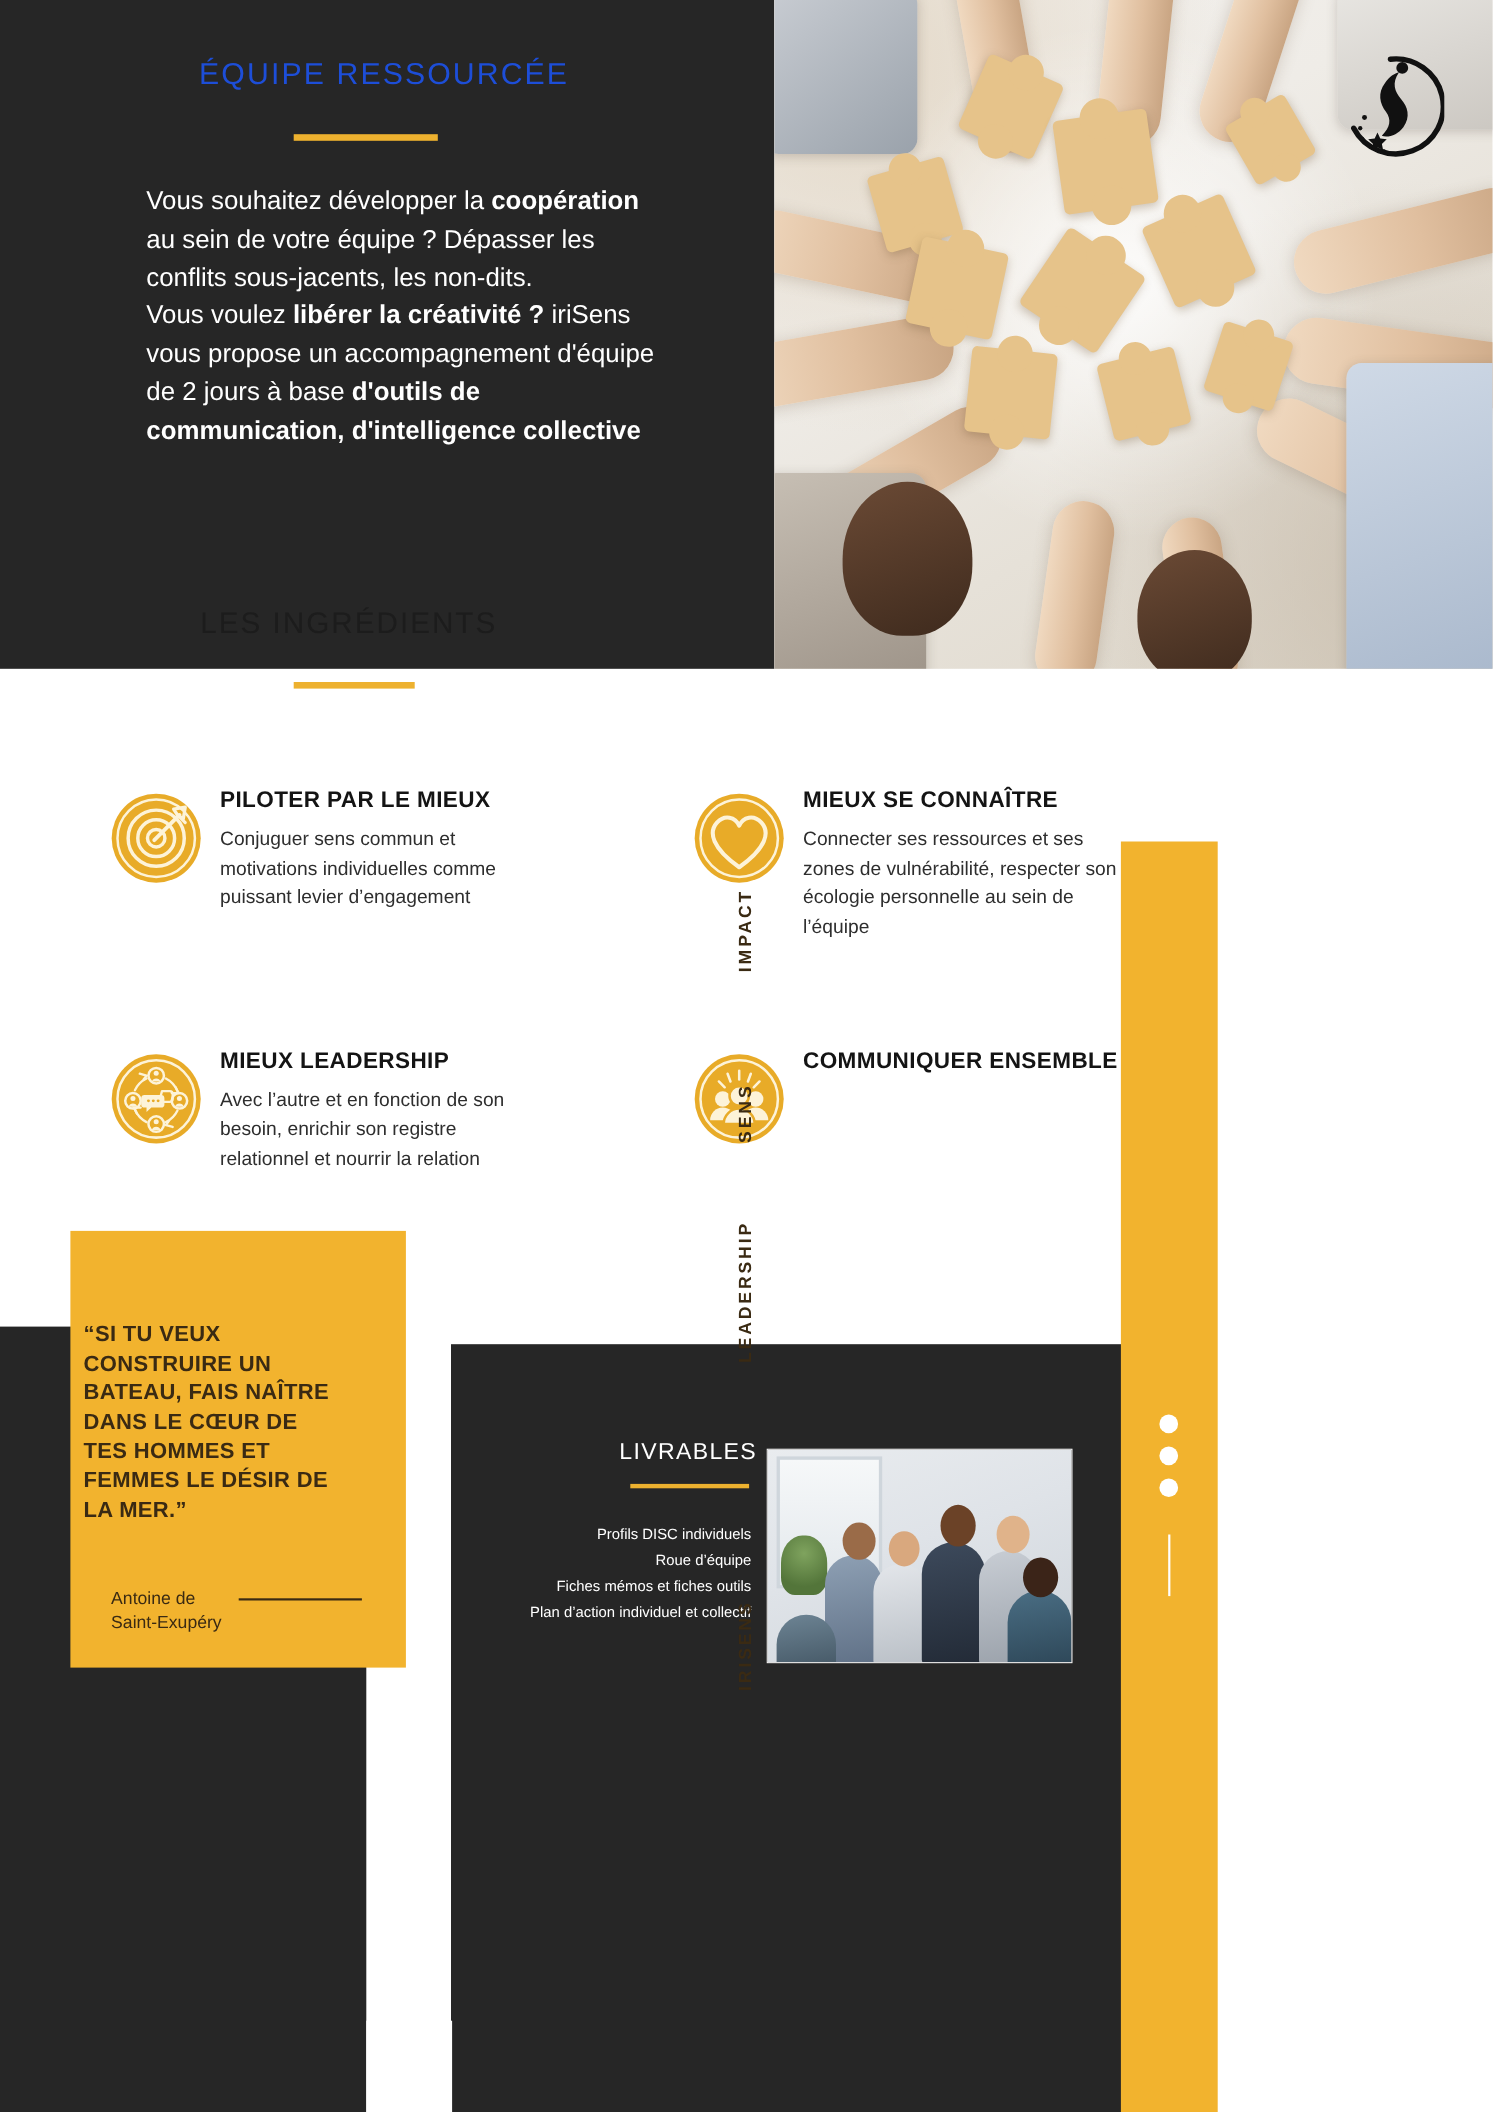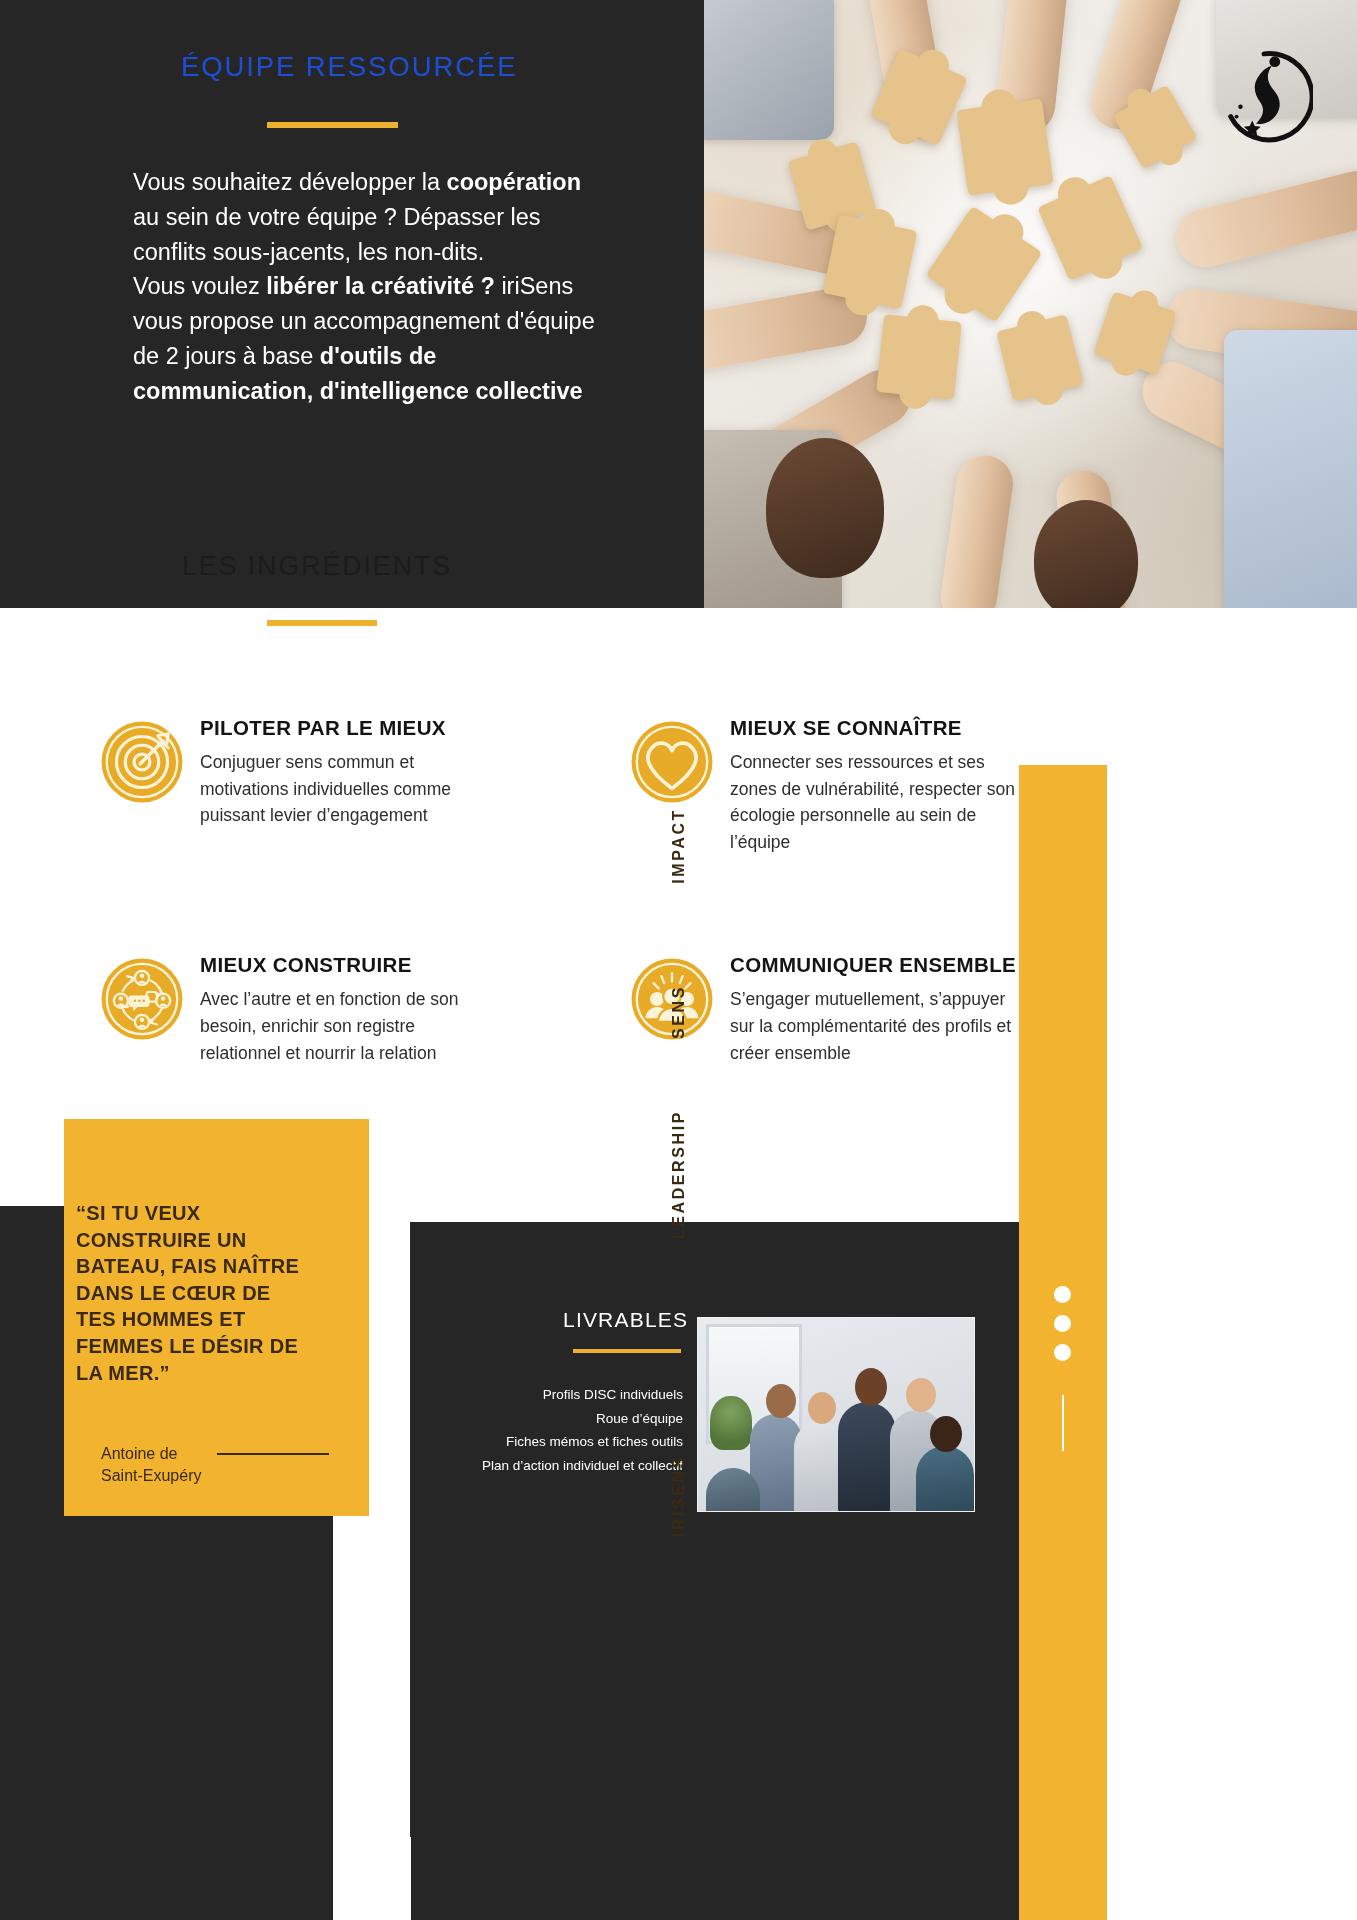--- a/index.html
+++ b/index.html
@@ -395,21 +395,21 @@
             <path d="M38 46 h17 a3.5 3.5 0 0 1 3.5 3.5 v6 a3.5 3.5 0 0 1 -3.5 3.5 h-10 l-5 4.5 v-4.5 h-2 a3.5 3.5 0 0 1 -3.5 -3.5 v-6 a3.5 3.5 0 0 1 3.5 -3.5 z" fill="#fdf3d8"></path>
             <path d="M56 42 h8 a3 3 0 0 1 3 3 v5 a3 3 0 0 1 -3 3 h-7 l-4 3.5 v-3.5 z" fill="none" stroke="#fdf3d8" stroke-width="2.4" stroke-linejoin="round"></path>
             <g fill="#e8ab28">
                 <circle cx="42" cy="52" r="1.5"></circle>
                 <circle cx="47" cy="52" r="1.5"></circle>
                 <circle cx="52" cy="52" r="1.5"></circle>
               </g>
           </svg>
         </div>
         <div class="ing-txt">
-          <div class="ing-h">MIEUX CONSTRUIRE</div>
+          <div class="ing-h">MIEUX LEADERSHIP</div>
           <div class="ing-p">Avec l’autre et en fonction de son besoin, enrichir son registre relationnel et nourrir la relation</div>
         </div>
       </div>
 
       <div class="ing-cell">
         <div class="ing-ico">
           <svg viewBox="0 0 100 100" width="88" height="88" aria-hidden="true">
             <circle cx="50" cy="50" r="46" fill="#e8ab28"></circle>
             <circle cx="50" cy="50" r="40" fill="none" stroke="#fdf3d8" stroke-width="2.6"></circle>
             <g stroke="#fdf3d8" stroke-width="2.6" stroke-linecap="round">
@@ -426,21 +426,20 @@
               <path d="M54 72 a13 13 0 0 1 26 0 z"></path>
             </g>
             <g fill="#fdf3d8" stroke="#e8ab28" stroke-width="2.6">
               <circle cx="50" cy="47" r="10"></circle>
               <path d="M34 76 a16 16 0 0 1 32 0 z"></path>
             </g>
           </svg>
         </div>
         <div class="ing-txt">
           <div class="ing-h">COMMUNIQUER ENSEMBLE</div>
-          <div class="ing-p">S’engager mutuellement, s’appuyer sur la complémentarité des profils et créer ensemble</div>
         </div>
       </div>
 
     </div>
   </div>
 
   <div class="quote-dark"></div>
   <div class="quote-card"></div>
   <blockquote class="quote-text">“SI TU VEUX CONSTRUIRE UN BATEAU, FAIS NAÎTRE DANS LE CŒUR DE TES HOMMES ET FEMMES LE DÉSIR DE LA MER.”</blockquote>
   <div class="quote-author">Antoine de Saint-Exupéry</div>

